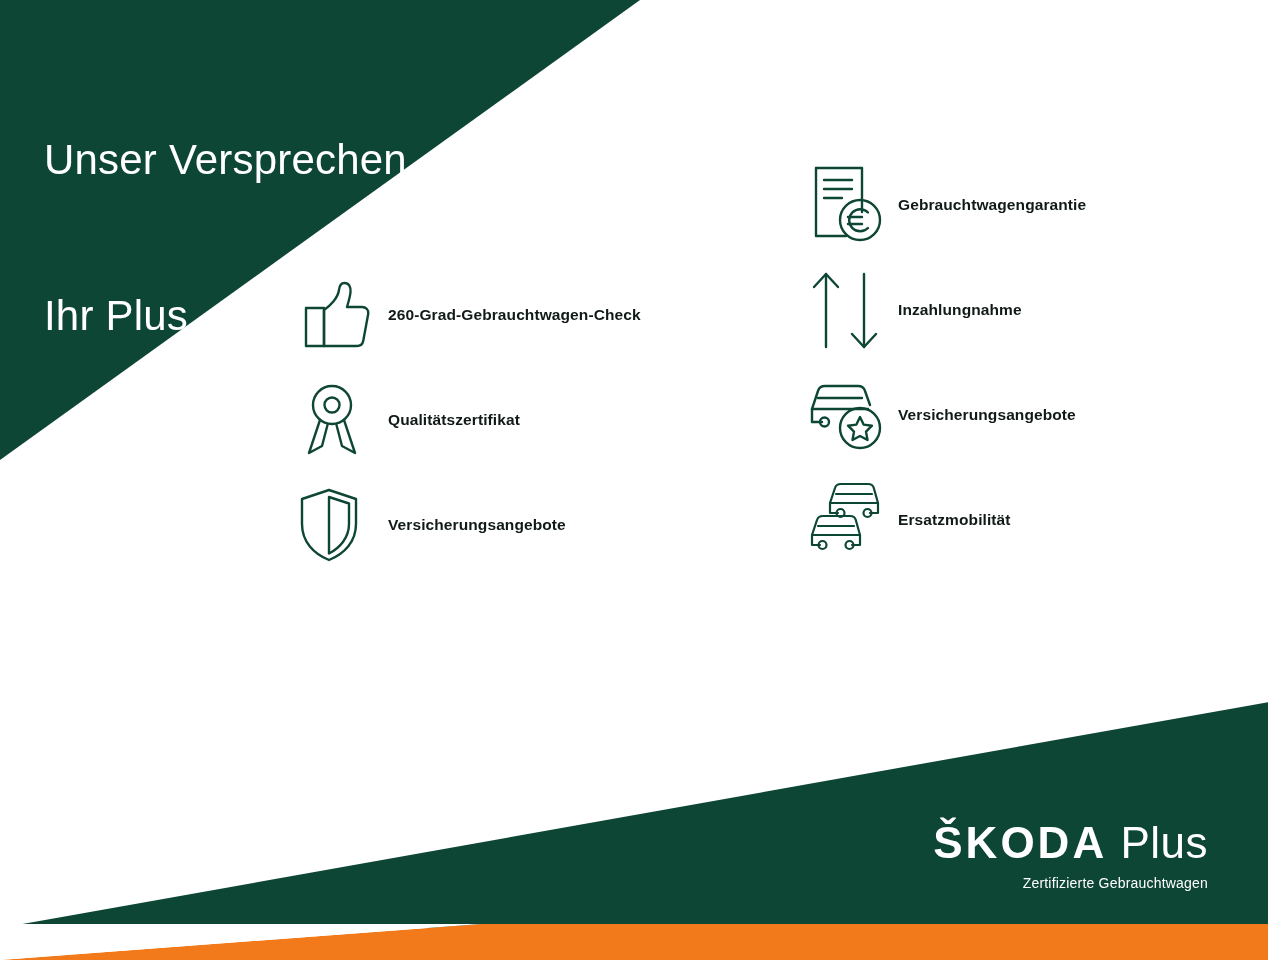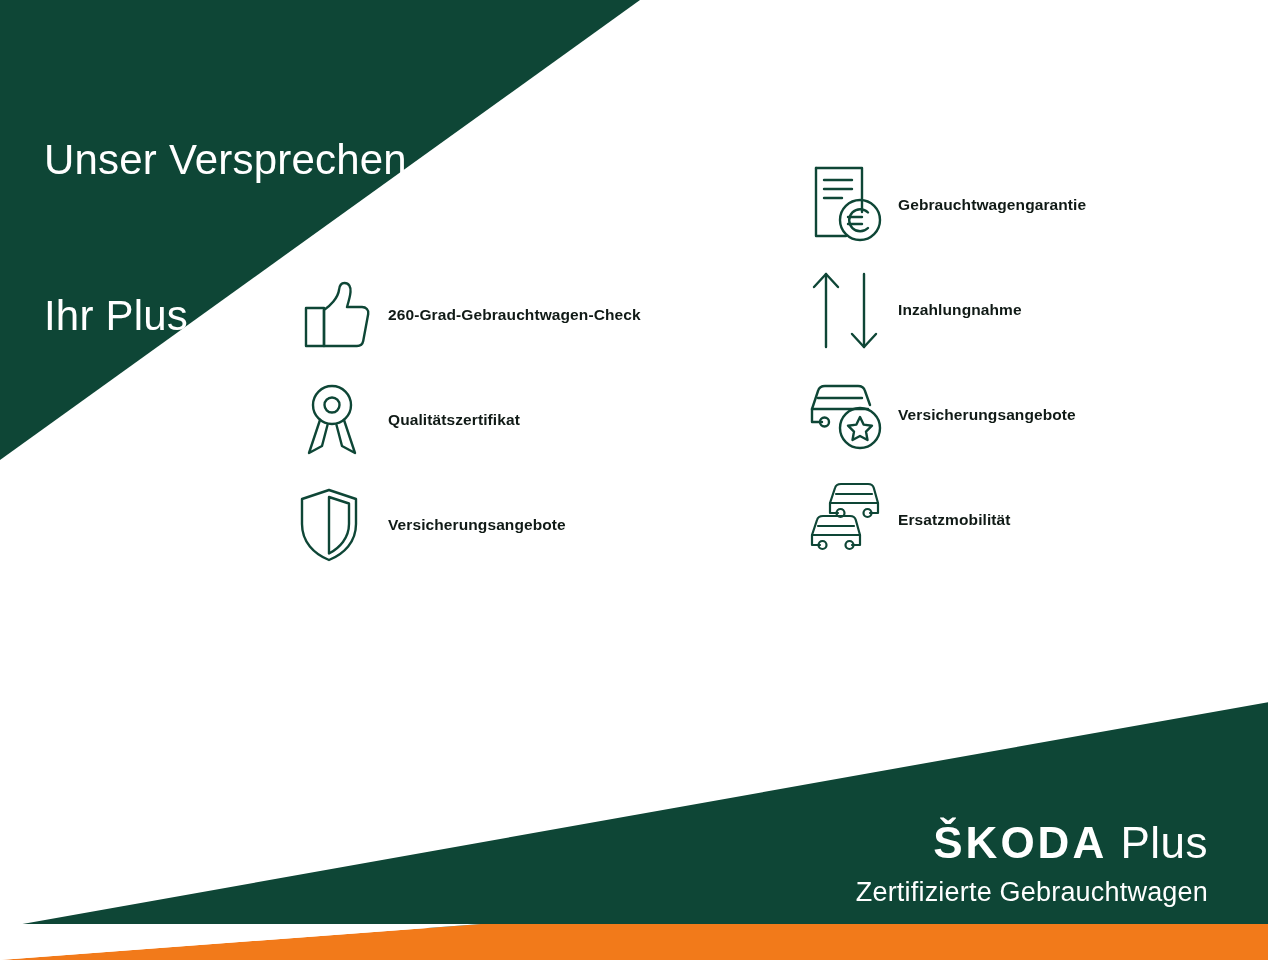--- a/index.html
+++ b/index.html
@@ -126,25 +126,24 @@
   }
   .brand-main .skoda {
     font-weight: bold;
     letter-spacing: 3px;
   }
   .brand-main .plus {
     font-weight: 400;
     letter-spacing: 0.5px;
   }
   .brand-sub {
-    font-size: 27px;
+    font-size: 14px;
     line-height: 30px;
     font-weight: 400;
     letter-spacing: 0.2px;
-    margin-top: 9px;
   }
 </style>
 </head>
 <body>
 
 <div class="canvas">
 
   <div class="shape green-top"></div>
   <div class="shape green-bottom"></div>
   <div class="shape orange-strip"></div>

